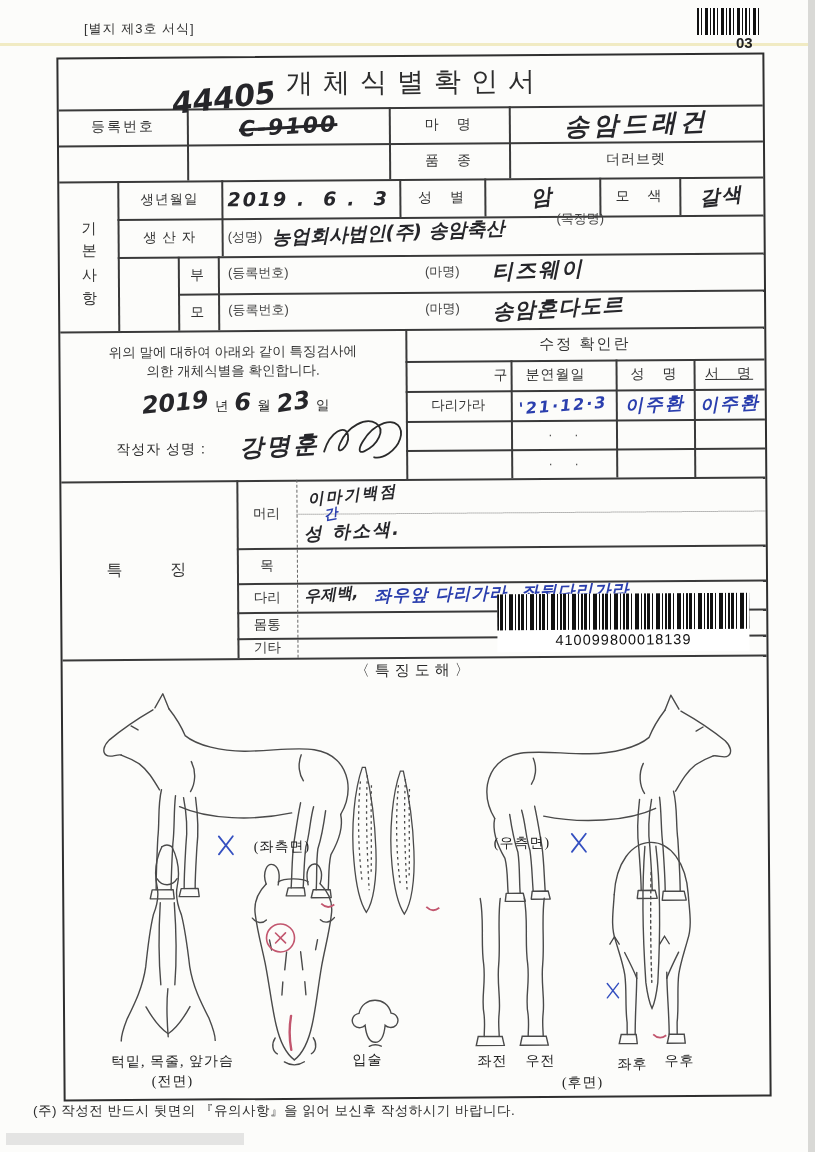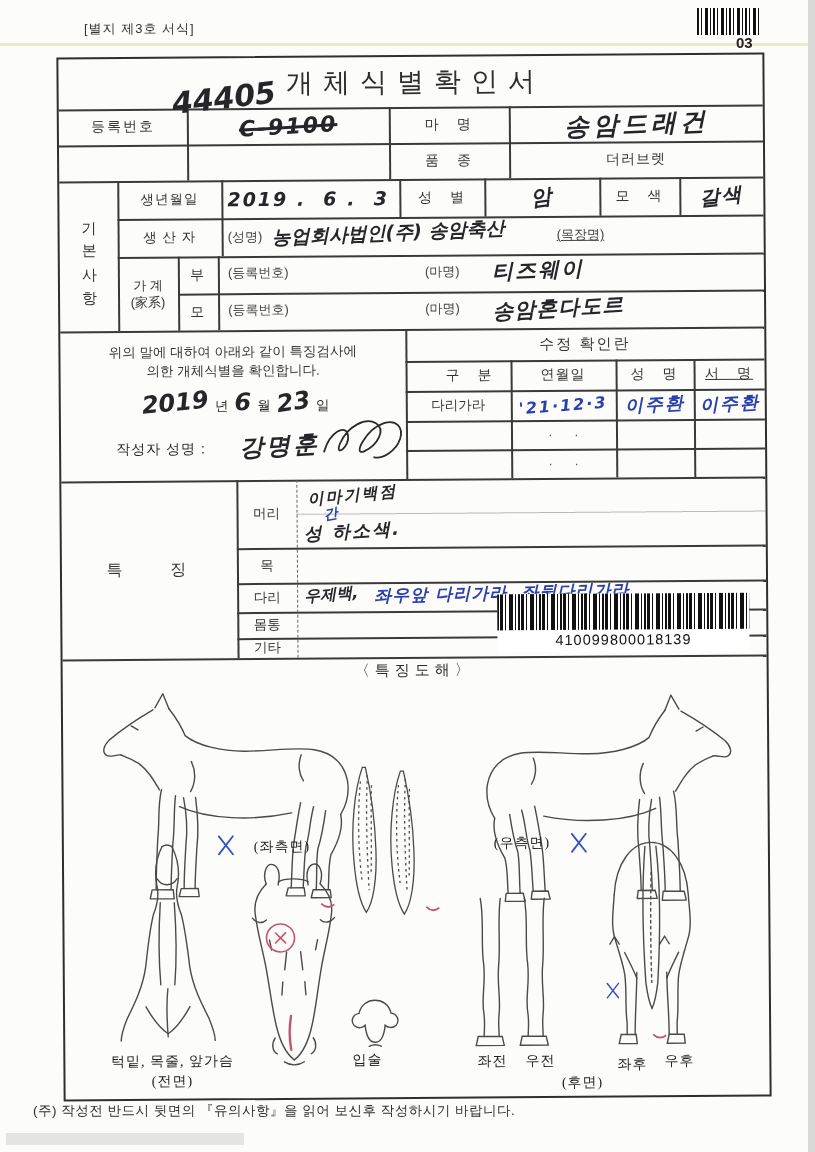--- a/index.html
+++ b/index.html
@@ -106,26 +106,22 @@
     <div class="cell" style="left:425px;top:122px;width:115px;height:38px;">
       <span class="hand" style="font-size:21px;transform:rotate(-8deg);">암</span>
     </div>
     <div class="cell" style="left:540px;top:122px;width:80px;height:38px;">모　색</div>
     <div class="cell" style="left:620px;top:122px;width:84px;height:38px;">
       <span class="hand" style="font-size:20px;transform:rotate(-6deg);">갈색</span>
     </div>
     <div class="cell" style="left:58px;top:160px;width:104px;height:38px;letter-spacing:1px;font-size:13.5px;">생 산 자</div>
     <div class="abs" style="left:168px;top:170px;font-size:13px;color:#444;text-align:center;">(성명)</div>
     <div class="abs hand" style="left:212px;top:163px;font-size:19px;transform:rotate(-2deg);">농업회사법인(주) 송암축산</div>
-    <div class="abs" style="left:497px;top:170px;font-size:13px;color:#444;text-decoration:underline;">(목장명)</div>
-
-    <div class="cell" style="left:58px;top:198px;width:60px;height:74px;flex-direction:column;font-size:13px;letter-spacing:0;line-height:17px;">
-      <span>가 계</span>
-      <span>(家系)</span>
-    </div>
+    <div class="abs" style="left:497px;top:154px;font-size:13px;color:#444;">(목장명)</div>
+
     <div class="cell" style="left:118px;top:198px;width:40px;height:37px;">부</div>
     <div class="cell" style="left:118px;top:235px;width:40px;height:37px;">모</div>
     <div class="abs" style="left:168px;top:206px;font-size:13px;color:#444;">(등록번호)</div>
     <div class="abs" style="left:365px;top:206px;font-size:13px;color:#444;">(마명)</div>
     <div class="abs hand" style="left:432px;top:200px;font-size:21px;letter-spacing:2px;transform:rotate(-2deg);">티즈웨이</div>
     <div class="abs" style="left:168px;top:243px;font-size:13px;color:#444;">(등록번호)</div>
     <div class="abs" style="left:365px;top:243px;font-size:13px;color:#444;">(마명)</div>
     <div class="abs hand" style="left:432px;top:238px;font-size:21px;letter-spacing:1px;transform:rotate(-3deg);">송암혼다도르</div>
 
     <div class="abs" style="left:0;top:284px;width:345px;text-align:center;font-size:13.5px;line-height:19px;color:#333;">
@@ -140,21 +136,21 @@
       <span class="hand" style="font-size:24px;transform:rotate(-8deg);">23</span>
       <span style="font-size:13.5px;">일</span>
     </div>
     <div class="abs" style="left:55px;top:382px;font-size:14px;letter-spacing:1px;">작성자  성명 :</div>
     <div class="abs hand" style="left:178px;top:372px;font-size:24px;letter-spacing:3px;transform:rotate(-3deg);">강명훈</div>
     <svg class="abs" style="left:255px;top:356px;" width="100" height="58" viewBox="0 0 100 58">
       <path d="M8,38 C14,18 30,10 32,22 C34,34 18,44 24,30 C32,12 50,4 60,10 C70,16 62,32 48,38 C36,43 50,16 68,10 C80,6 88,14 84,26 C80,38 66,46 58,44" fill="none" stroke="#2a2a2a" stroke-width="1.8" stroke-linecap="round"></path>
     </svg>
 
     <div class="cell" style="left:345px;top:272px;width:359px;height:32px;font-size:15px;">수정 확인란</div>
-    <div class="cell" style="left:345px;top:304px;width:128px;height:30px;">구　분</div>
+    <div class="cell" style="left:345px;top:304px;width:128px;height:30px;padding-left:48px;">구　분</div>
     <div class="cell" style="left:450px;top:304px;width:105px;height:30px;letter-spacing:1px;">연월일</div>
     <div class="cell" style="left:555px;top:304px;width:78px;height:30px;">성　명</div>
     <div class="cell" style="left:633px;top:304px;width:71px;height:30px;text-decoration:underline;">서　명</div>
 
     <div class="cell" style="left:345px;top:334px;width:105px;height:30px;font-size:13.5px;letter-spacing:0;">다리가라</div>
     <div class="cell" style="left:450px;top:334px;width:105px;height:30px;">
       <span class="hand-blue" style="font-size:16px;transform:rotate(-4deg);">'21·12·3</span>
     </div>
     <div class="cell" style="left:555px;top:334px;width:78px;height:30px;">
       <span class="hand-blue" style="font-size:18px;transform:rotate(-3deg);">이주환</span>

